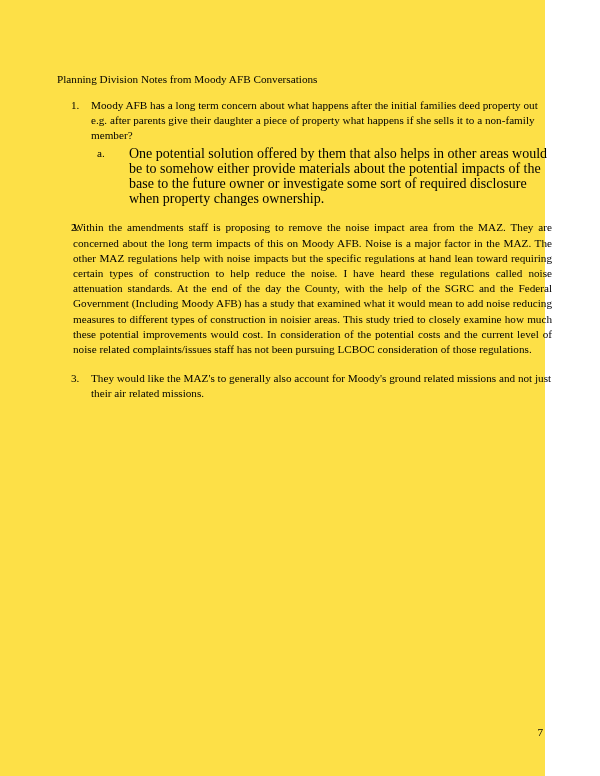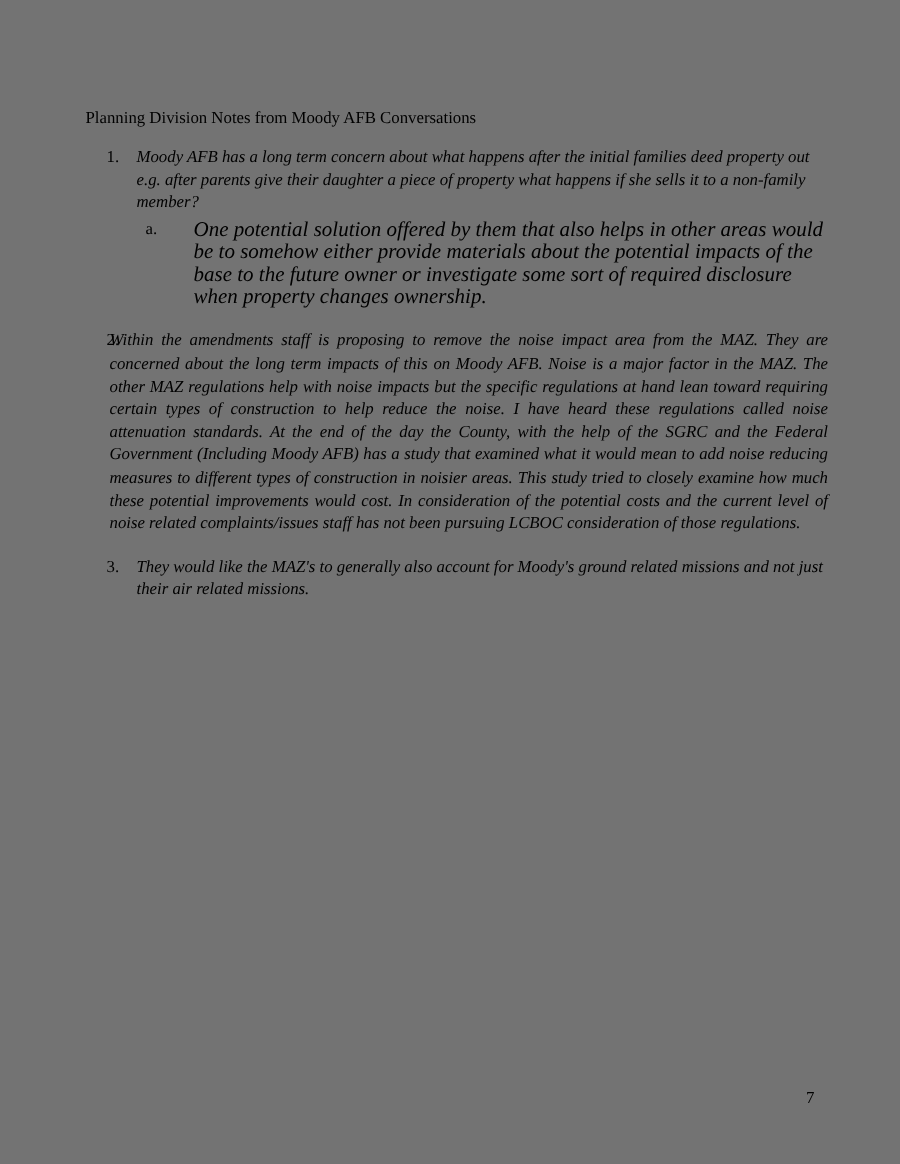--- a/index.html
+++ b/index.html
@@ -12,23 +12,23 @@
     background: #ffffff;
     font-family: "Liberation Serif", serif;
     color: #000000;
     position: relative;
     overflow: hidden;
   }
   .page {
     position: absolute;
     top: 0;
     left: 0;
-    width: 600px;
+    width: 545px;
     height: 776px;
-    background: #737373;
+    background: #fde047;
   }
   .doc-title {
     position: absolute;
     left: 57px;
     top: 72px;
     width: 490px;
     font-size: 11.2px;
     line-height: 14px;
     text-align: left;
   }
@@ -52,21 +52,20 @@
     font-size: 11.2px;
     line-height: 15.2px;
   }
   .item .body {
     margin-left: 34px;
     font-size: 11.2px;
     line-height: 15.2px;
     text-align: justify;
     text-justify: inter-word;
     hyphens: none;
-    font-style: italic;
   }
   .item .body.nojust {
     text-align: left;
   }
   .subitem {
     position: relative;
     margin-top: 2px;
     margin-left: 40px;
   }
   .subitem .marker {

